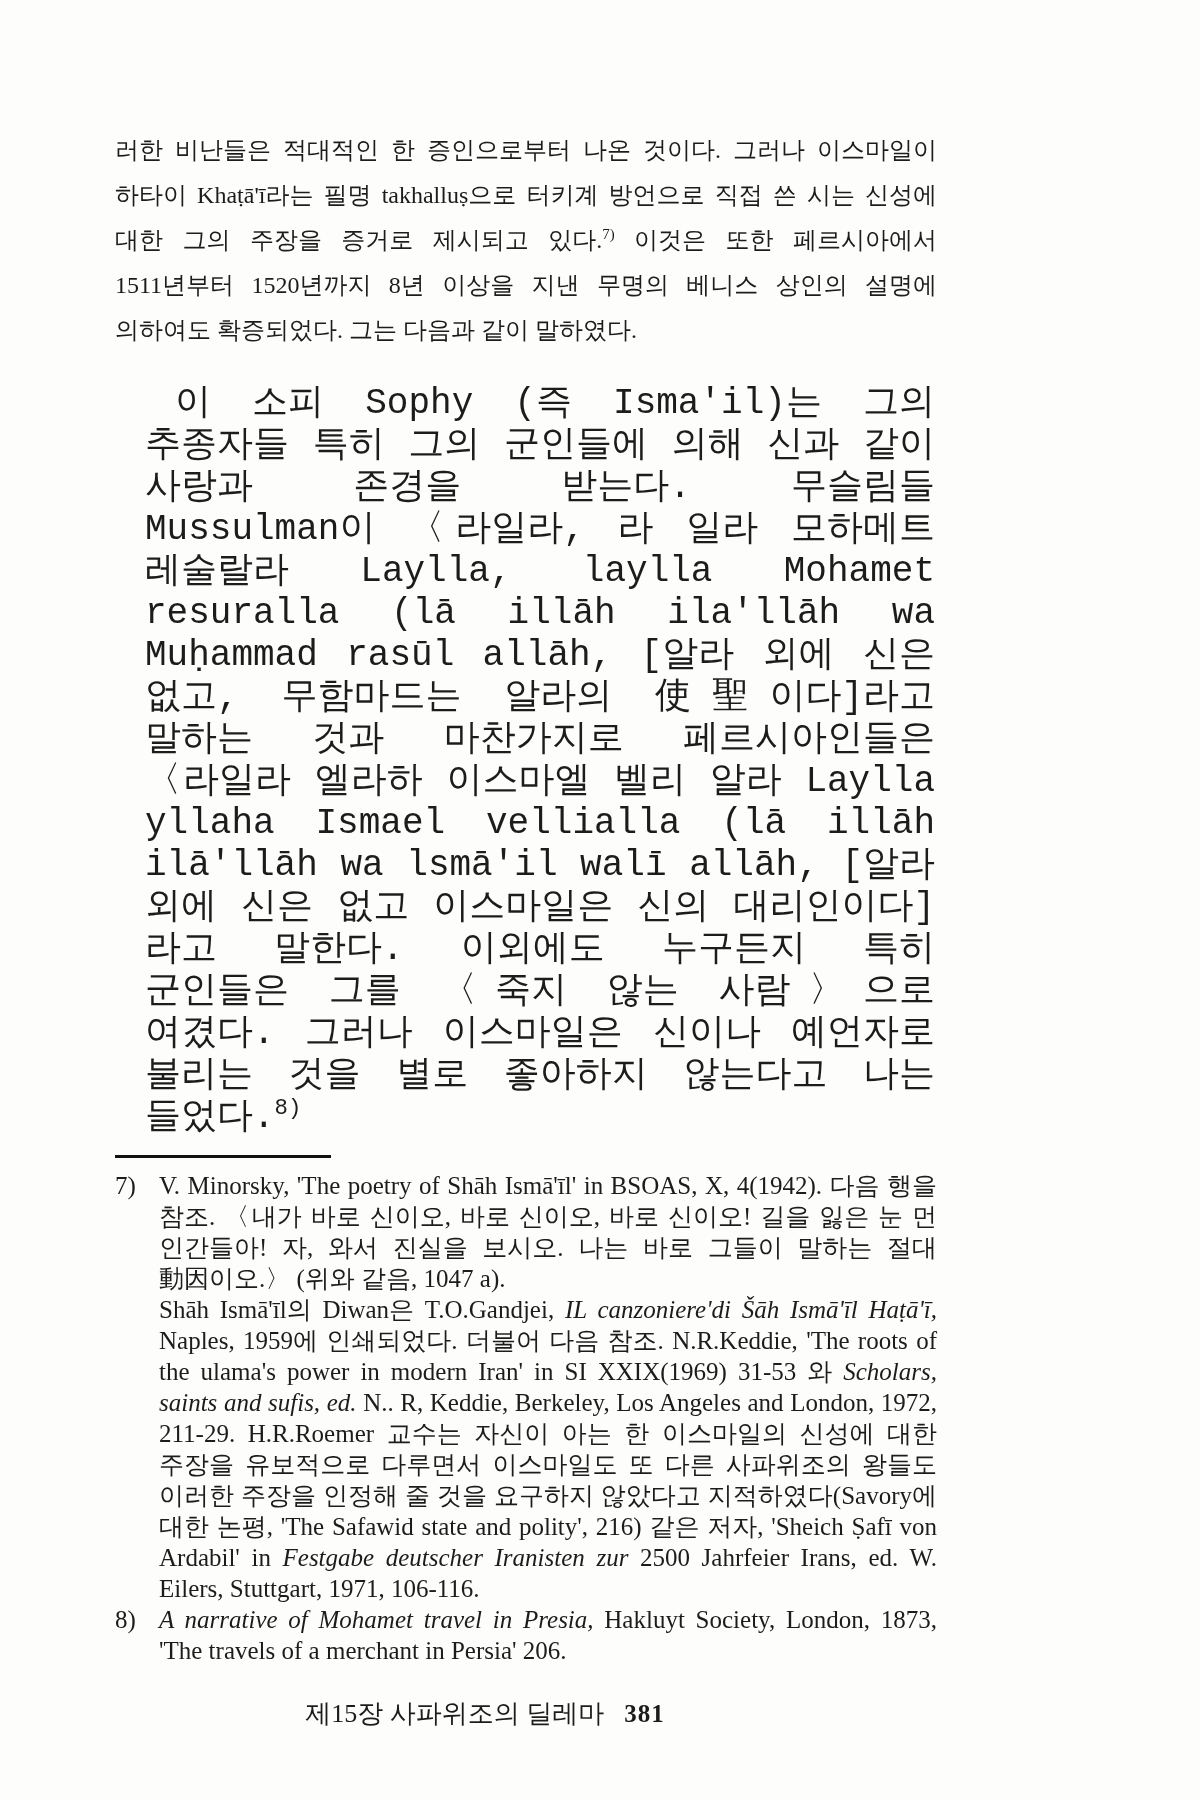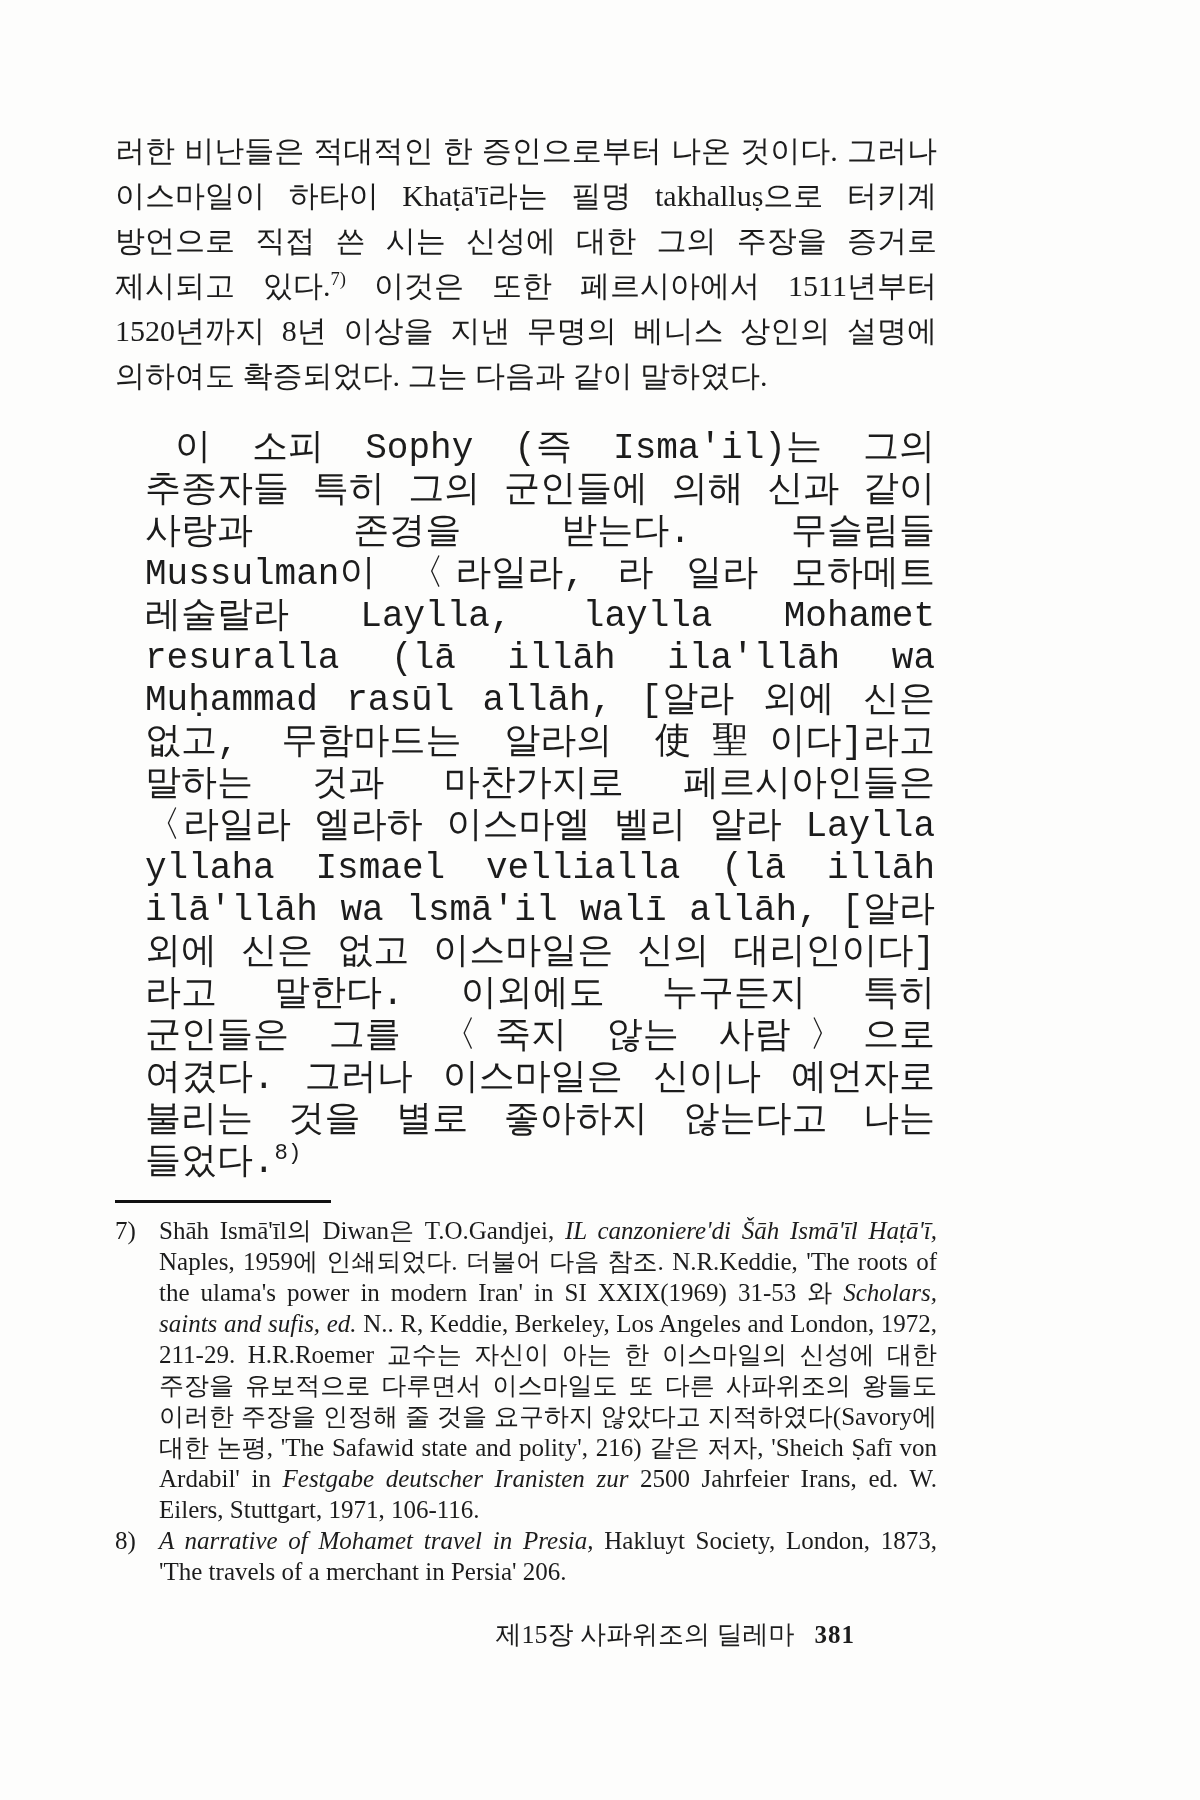--- a/index.html
+++ b/index.html
@@ -18,21 +18,21 @@
     overflow: hidden;
   }
   .content {
     position: absolute;
     top: 128px;
     left: 115px;
     width: 822px;
   }
   .body-text {
     margin: 0;
-    font-size: 30px;
+    font-size: 24px;
     line-height: 45px;
     text-align: justify;
     word-break: keep-all;
   }
   .quote {
     margin: 30px 0 0 30px;
     width: 790px;
     font-size: 36px;
     line-height: 42px;
     text-align: justify;
@@ -66,21 +66,21 @@
   .fn-body {
     flex: 1 1 auto;
   }
   .fn-body p {
     margin: 0;
     text-align: justify;
     word-break: keep-all;
   }
   .footer {
     margin-top: 30px;
-    text-align: right;
+    text-align: center;
     padding-right: 82px;
     font-size: 26px;
   }
   .footer .pageno {
     font-weight: bold;
     font-size: 25px;
     margin-left: 20px;
     letter-spacing: 1px;
   }
 </style>
@@ -94,20 +94,21 @@
 
     <div class="quote"><span>이 소피 Sophy (즉 Isma'il)는 그의 추종자들 특히 그의 군인들에 의해 신과 같이 사랑과 존경을 받는다. 무슬림들 Mussulman이 〈라일라, 라 일라 모하메트 레술랄라 Laylla, laylla Mohamet resuralla (lā illāh ila'llāh wa Muḥammad rasūl allāh, [알라 외에 신은 없고, 무함마드는 알라의 使聖이다]라고 말하는 것과 마찬가지로 페르시아인들은 〈라일라 엘라하 이스마엘 벨리 알라 Laylla yllaha Ismael vellialla (lā illāh ilā'llāh wa lsmā'il walī allāh, [알라 외에 신은 없고 이스마일은 신의 대리인이다]라고 말한다. 이외에도 누구든지 특히 군인들은 그를 〈죽지 않는 사람〉으로 여겼다. 그러나 이스마일은 신이나 예언자로 불리는 것을 별로 좋아하지 않는다고 나는 들었다.</span><sup>8)</sup></div>
 
     <hr class="fn-rule">
 
     <div class="footnotes">
 
       <div class="footnote">
         <span class="fn-marker">7)</span>
         <div class="fn-body">
+          <p><span>V. Minorsky, 'The poetry of Shāh Ismā'īl' in BSOAS, X, 4(1942). 다음 행을 참조. 〈내가 바로 신이오, 바로 신이오, 바로 신이오! 길을 잃은 눈 먼 인간들아! 자, 와서 진실을 보시오. 나는 바로 그들이 말하는 절대 動因이오.〉 (위와 같음, 1047 a).</span></p>
           <p><span>Shāh Ismā'īl의 Diwan은 T.O.Gandjei, </span><i>IL canzoniere'di Šāh Ismā'īl Haṭā'ī,</i><span> Naples, 1959에 인쇄되었다. 더불어 다음 참조. N.R.Keddie, 'The roots of the ulama's power in modern Iran' in SI XXIX(1969) 31-53 와 </span><i>Scholars, saints and sufis, ed.</i><span> N.. R, Keddie, Berkeley, Los Angeles and London, 1972, 211-29. H.R.Roemer 교수는 자신이 아는 한 이스마일의 신성에 대한 주장을 유보적으로 다루면서 이스마일도 또 다른 사파위조의 왕들도 이러한 주장을 인정해 줄 것을 요구하지 않았다고 지적하였다(Savory에 대한 논평, 'The Safawid state and polity', 216) 같은 저자, 'Sheich Ṣafī von Ardabil' in </span><i>Festgabe deutscher Iranisten zur</i><span> 2500 Jahrfeier Irans, ed. W. Eilers, Stuttgart, 1971, 106-116.</span></p>
         </div>
       </div>
 
       <div class="footnote">
         <span class="fn-marker">8)</span>
         <div class="fn-body">
           <p><i>A narrative of Mohamet travel in Presia,</i><span> Hakluyt Society, London, 1873, 'The travels of a merchant in Persia' 206.</span></p>
         </div>
       </div>

